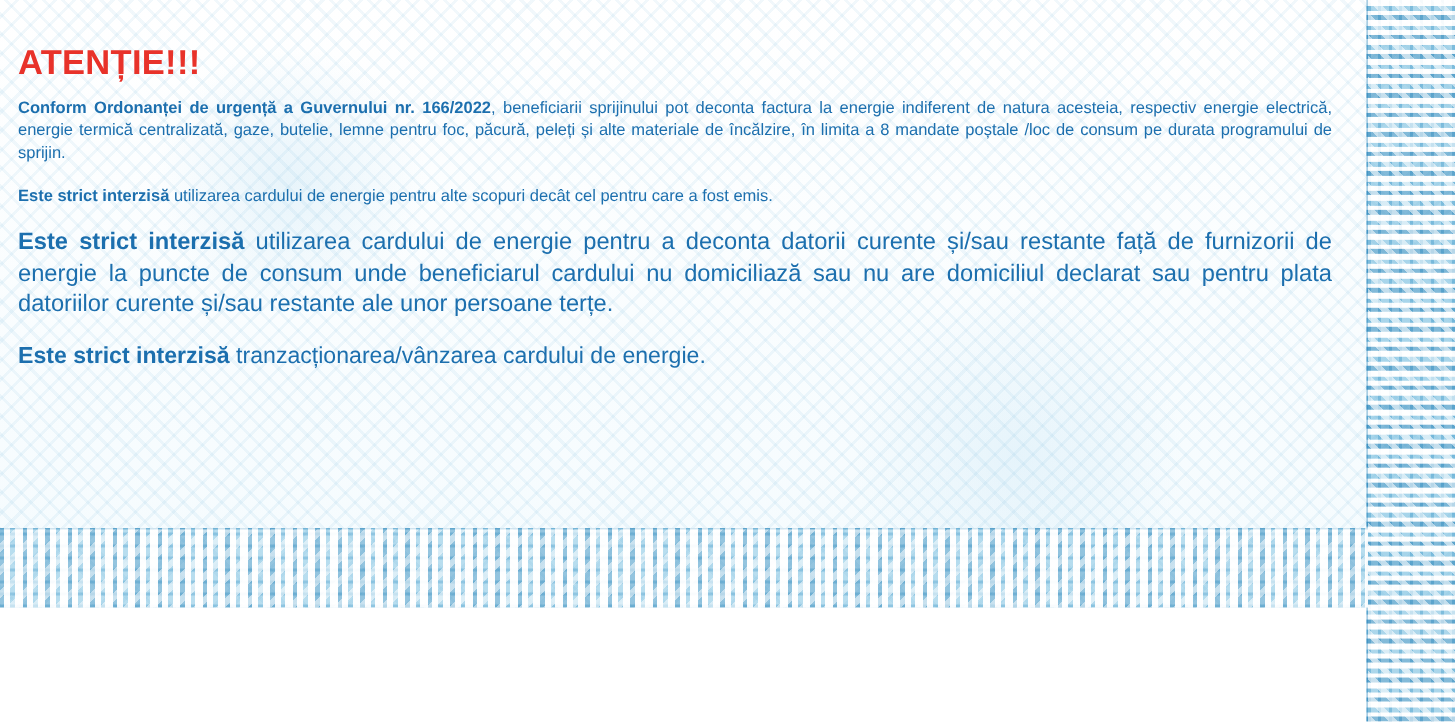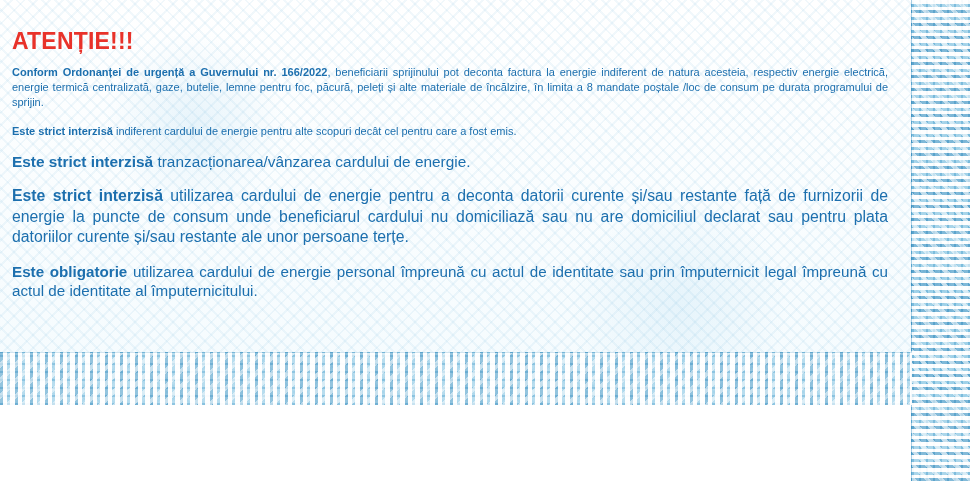--- a/index.html
+++ b/index.html
@@ -116,22 +116,21 @@
 
   <div class="right-band"></div>
   <div class="bottom-band"></div>
 
   <div class="content">
 
     <div class="title">ATENȚIE!!!</div>
 
     <p class="para"><b class="lead">Conform Ordonanței de urgență a Guvernului nr. 166/2022</b><span>, beneficiarii sprijinului pot deconta factura la energie indiferent de natura acesteia, respectiv energie electrică, energie termică centralizată, gaze, butelie, lemne pentru foc, păcură, peleți și alte materiale de încălzire, în limita a 8 mandate poștale /loc de consum pe durata programului de sprijin.</span></p>
 
-    <p class="para"><b class="lead">Este strict interzisă</b><span> indiferent cardului de energie pentru alte scopuri decât cel pentru care a fost emis.</span></p>
+    <p class="para"><b class="lead">Este strict interzisă</b><span> utilizarea cardului de energie pentru alte scopuri decât cel pentru care a fost emis.</span></p>
+
+    <p class="para p-compact"><b class="lead">Este strict interzisă</b><span> utilizarea cardului de energie pentru a deconta datorii curente și/sau restante față de furnizorii de energie la puncte de consum unde beneficiarul cardului nu domiciliază sau nu are domiciliul declarat sau pentru plata datoriilor curente și/sau restante ale unor persoane terțe.</span></p>
 
     <p class="para p-compact2"><b class="lead">Este strict interzisă</b><span> tranzacționarea/vânzarea cardului de energie.</span></p>
 
-    <p class="para p-compact"><b class="lead">Este strict interzisă</b><span> utilizarea cardului de energie pentru a deconta datorii curente și/sau restante față de furnizorii de energie la puncte de consum unde beneficiarul cardului nu domiciliază sau nu are domiciliul declarat sau pentru plata datoriilor curente și/sau restante ale unor persoane terțe.</span></p>
-
-    <p class="para p-compact3"><b class="lead">Este obligatorie</b><span> utilizarea cardului de energie personal împreună cu actul de identitate sau prin împuternicit legal împreună cu actul de identitate al împuternicitului.</span></p>
 
   </div>
 </div>
 
 </body></html>

